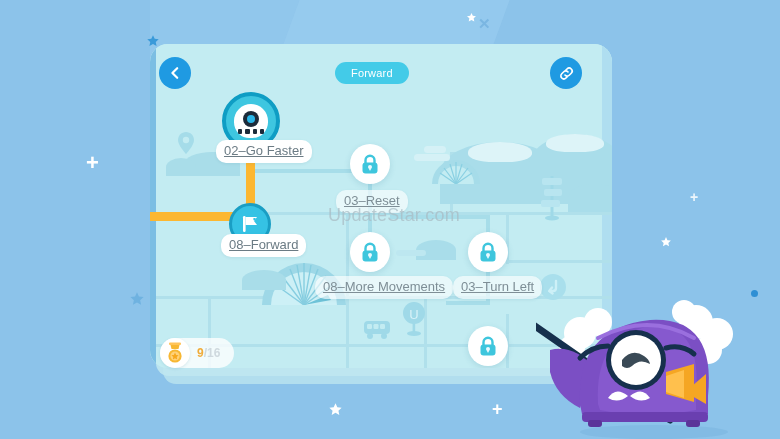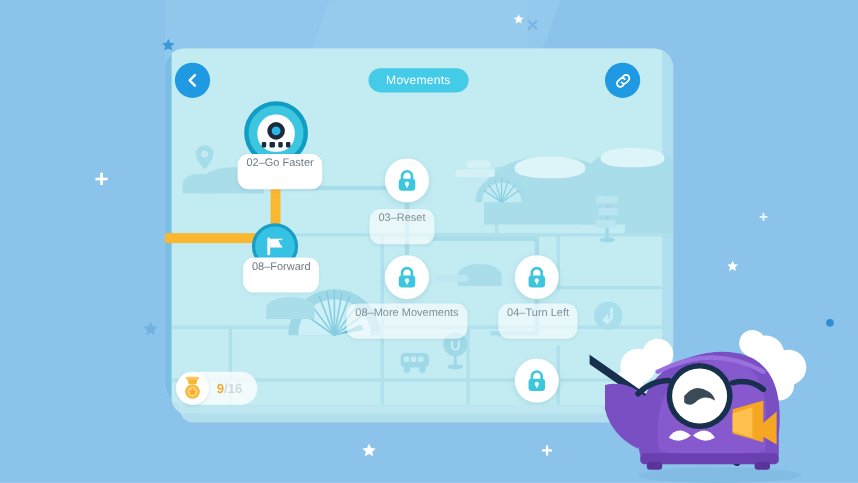--- a/index.html
+++ b/index.html
@@ -133,26 +133,27 @@
   }
   .node-flag {
     width: 42px; height: 42px;
     background: #35c2e4;
     border: 3px solid #1a9ec4;
   }
   .node-label {
     position: absolute;
     background: #ffffff;
     border-radius: 10px;
-    font-size: 10px;
+    font-size: 13px;
     color: #6b7b84;
-    padding: 3px 8px 17px 8px;
+    padding: 3px 8px 4px 8px;
     white-space: nowrap;
     line-height: 1.2;
     box-shadow: 0 1px 3px rgba(40,110,140,.10);
+    text-decoration: underline;
   }
   .node-label.dim { background: rgba(255,255,255,.62); color: #7e8e96; text-align: right; }
 
   
   .robot-wrap { position: absolute; left: 222px; top: 92px; }
   .robot-body {
     position: absolute; left:0; top:0;
     width: 58px; height: 58px;
     border-radius: 50%;
     background: #3ec6e0;
@@ -438,21 +439,21 @@
 
     <div class="node">
       <div class="node-circle node-locked" style="left:318px; top:188px;">
         <svg width="18" height="20" viewBox="0 0 18 20">
           <path d="M4.5 9V6.2a4.5 4.5 0 0 1 9 0V9" stroke="#3ec6dd" stroke-width="2.4" fill="none" stroke-linecap="round"></path>
           <rect x="1.5" y="8.4" width="15" height="11" rx="3" fill="#3ec6dd"></rect>
           <circle cx="9" cy="13" r="2" fill="#eafaff"></circle>
           <rect x="8.2" y="13" width="1.6" height="3.6" rx=".8" fill="#eafaff"></rect>
         </svg>
       </div>
-      <div class="node-label dim" style="left:303px; top:232px;">04–Turn Left</div>
+      <div class="node-label dim" style="left:303px; top:232px;">03–Turn Left</div>
     </div>
 
     <div class="node">
       <div class="node-circle node-locked" style="left:318px; top:282px;">
         <svg width="18" height="20" viewBox="0 0 18 20">
           <path d="M4.5 9V6.2a4.5 4.5 0 0 1 9 0V9" stroke="#3ec6dd" stroke-width="2.4" fill="none" stroke-linecap="round"></path>
           <rect x="1.5" y="8.4" width="15" height="11" rx="3" fill="#3ec6dd"></rect>
           <circle cx="9" cy="13" r="2" fill="#eafaff"></circle>
           <rect x="8.2" y="13" width="1.6" height="3.6" rx=".8" fill="#eafaff"></rect>
         </svg>
@@ -489,29 +490,30 @@
     </div>
 
   </div>
 
   <div class="back-btn">
     <svg width="14" height="14" viewBox="0 0 14 14">
       <path d="M9.2 2.2 L4.4 7 L9.2 11.8" stroke="#ffffff" stroke-width="2.2" fill="none" stroke-linecap="round" stroke-linejoin="round"></path>
     </svg>
   </div>
 
-  <div class="title-pill">Movements</div>
+  <div class="title-pill">Forward</div>
 
   <div class="link-btn">
     <svg width="17" height="17" viewBox="0 0 20 20">
       <path d="M8.2 11.8a3.4 3.4 0 0 0 5 .3l2.4-2.4a3.5 3.5 0 0 0-5-5l-1.3 1.3" stroke="#ffffff" stroke-width="1.9" fill="none" stroke-linecap="round"></path>
       <path d="M11.8 8.2a3.4 3.4 0 0 0-5-.3L4.4 10.3a3.5 3.5 0 0 0 5 5l1.3-1.3" stroke="#ffffff" stroke-width="1.9" fill="none" stroke-linecap="round"></path>
     </svg>
   </div>
 
+  <div class="watermark">UpdateStar.com</div>
 
   <div class="progress">
     <div class="medal">
       <svg width="20" height="22" viewBox="0 0 20 22">
         <path d="M5 1 H15 L13.5 7 H6.5 Z" fill="#f7b733"></path>
         <rect x="4" y="0.5" width="12" height="2.6" rx="1" fill="#ffc45a"></rect>
         <circle cx="10" cy="14" r="6.6" fill="#f7b733"></circle>
         <circle cx="10" cy="14" r="4.6" fill="#ffd27a"></circle>
         <path d="M10 10.6l1.1 2.3 2.5.3-1.9 1.7.5 2.5-2.2-1.2-2.2 1.2.5-2.5-1.9-1.7 2.5-.3z" fill="#f7a81e"></path>
       </svg>

